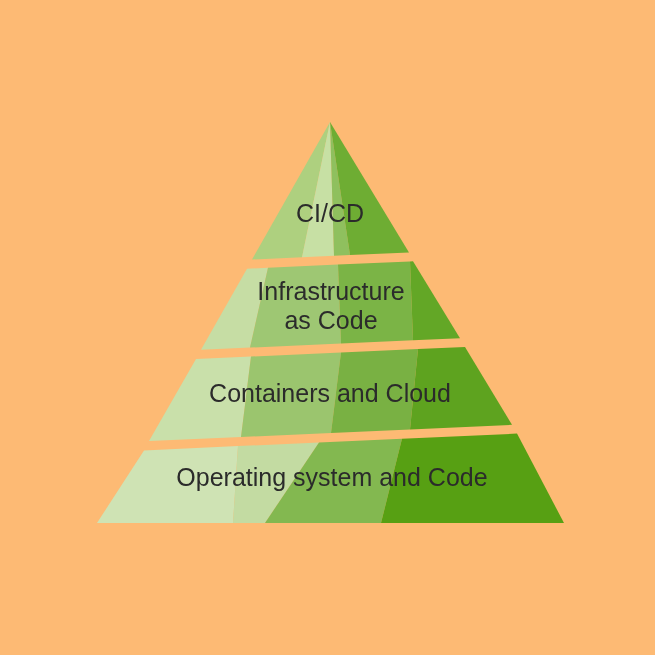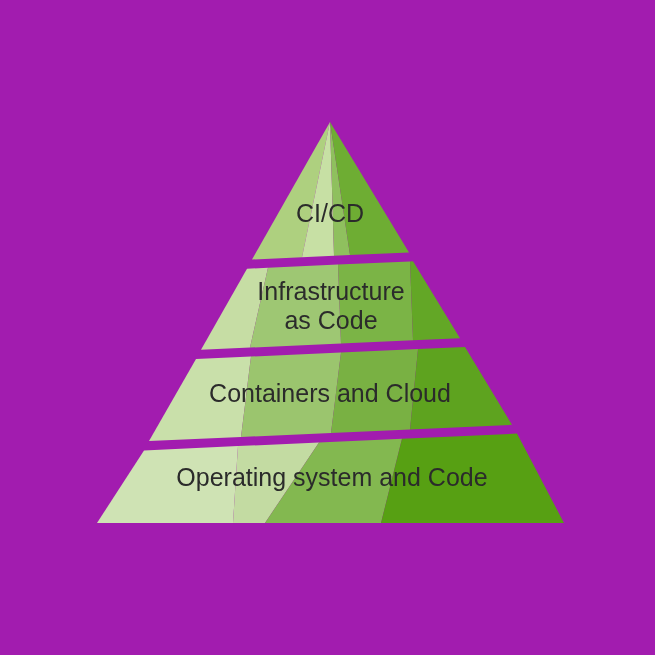--- a/index.html
+++ b/index.html
@@ -4,21 +4,21 @@
 <style>
   html, body {
     margin: 0;
     padding: 0;
     background: #ffffff;
   }
   .canvas {
     position: relative;
     width: 655px;
     height: 655px;
-    background: #a21caf;
+    background: #fdba74;
     overflow: hidden;
   }
   svg { display: block; }
   .level-label {
     font-family: "Liberation Sans", sans-serif;
     font-size: 25px;
     font-weight: 400;
     text-anchor: middle;
   }
   polygon { stroke: none; }

